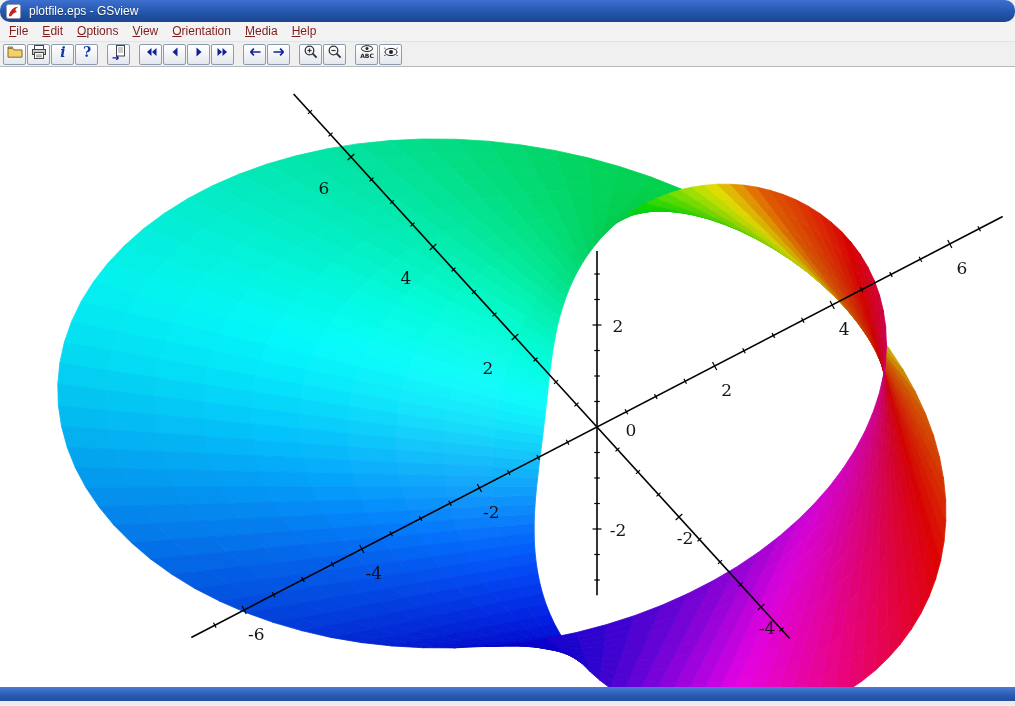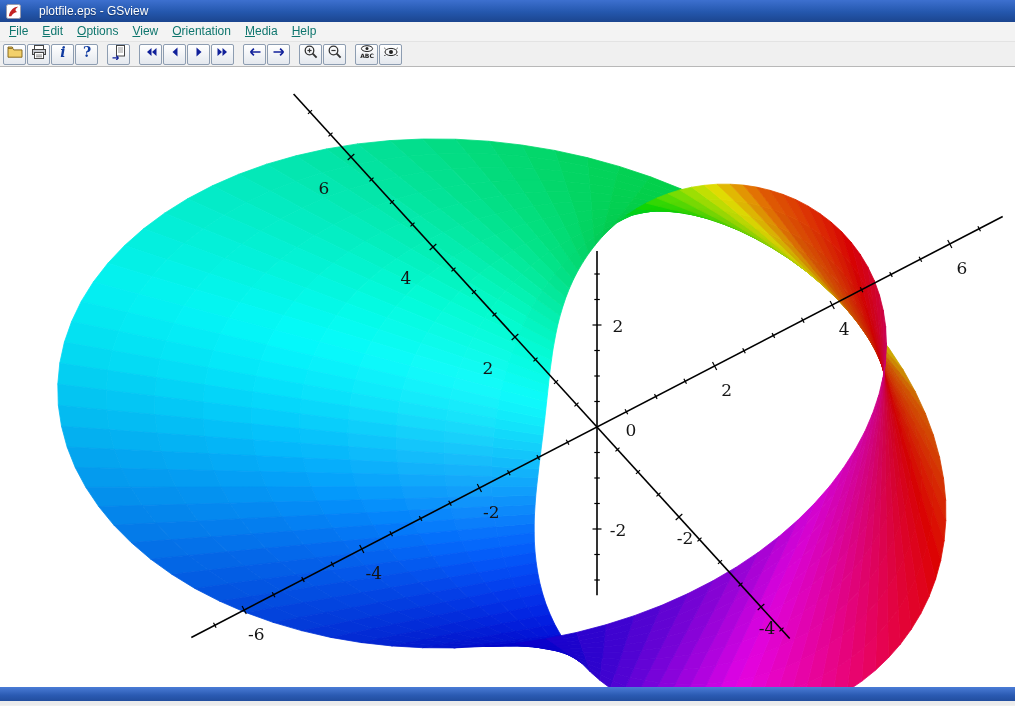--- a/index.html
+++ b/index.html
@@ -2,32 +2,33 @@
 <html><head>
 <meta charset="utf-8">
 <style>
   html,body{margin:0;padding:0;background:#9aa0a6;}
   .window{
     width:1015px;height:706px;overflow:hidden;position:relative;
     font-family:"Liberation Sans",sans-serif;background:#f0f0f0;
     box-sizing:border-box;
   }
   .titlebar{
-    height:22px;display:flex;align-items:center;gap:18px;padding:0 6px;
+    height:22px;display:flex;align-items:center;gap:8px;padding:0 6px;
     background:linear-gradient(180deg,#3d70cf 0%,#2457ad 55%,#1b458f 100%);
+    border-radius:10px;
   }
   .titlebar .app-icon{width:15px;height:15px;display:inline-flex;}
   .titlebar .title-text{color:#ffffff;font-size:12px;line-height:22px;
     text-shadow:0 1px 1px rgba(0,0,0,.4);white-space:nowrap;}
   .menubar{
     height:20px;background:#f3f3f3;display:flex;align-items:center;
     padding-left:2px;border-bottom:1px solid #e3e3e3;box-sizing:border-box;
   }
   .menu-item{
-    font-size:12px;color:#0f766e;padding:2px 7px 3px 7px;cursor:default;
+    font-size:12px;color:#7f1d1d;padding:2px 7px 3px 7px;cursor:default;
   }
   .menu-item u{text-decoration:underline;}
   .toolbar{
     height:25px;background:#f0f0f0;display:flex;align-items:center;
     padding-left:3px;border-bottom:1px solid #b8b8b8;box-sizing:border-box;
   }
   .tb-btn{
     width:23px;height:21px;margin-right:1px;display:inline-flex;align-items:center;
     justify-content:center;border:1px solid #8d9db1;border-radius:2px;
     background:linear-gradient(180deg,#ffffff,#e4e8ee);box-sizing:border-box;cursor:default;

